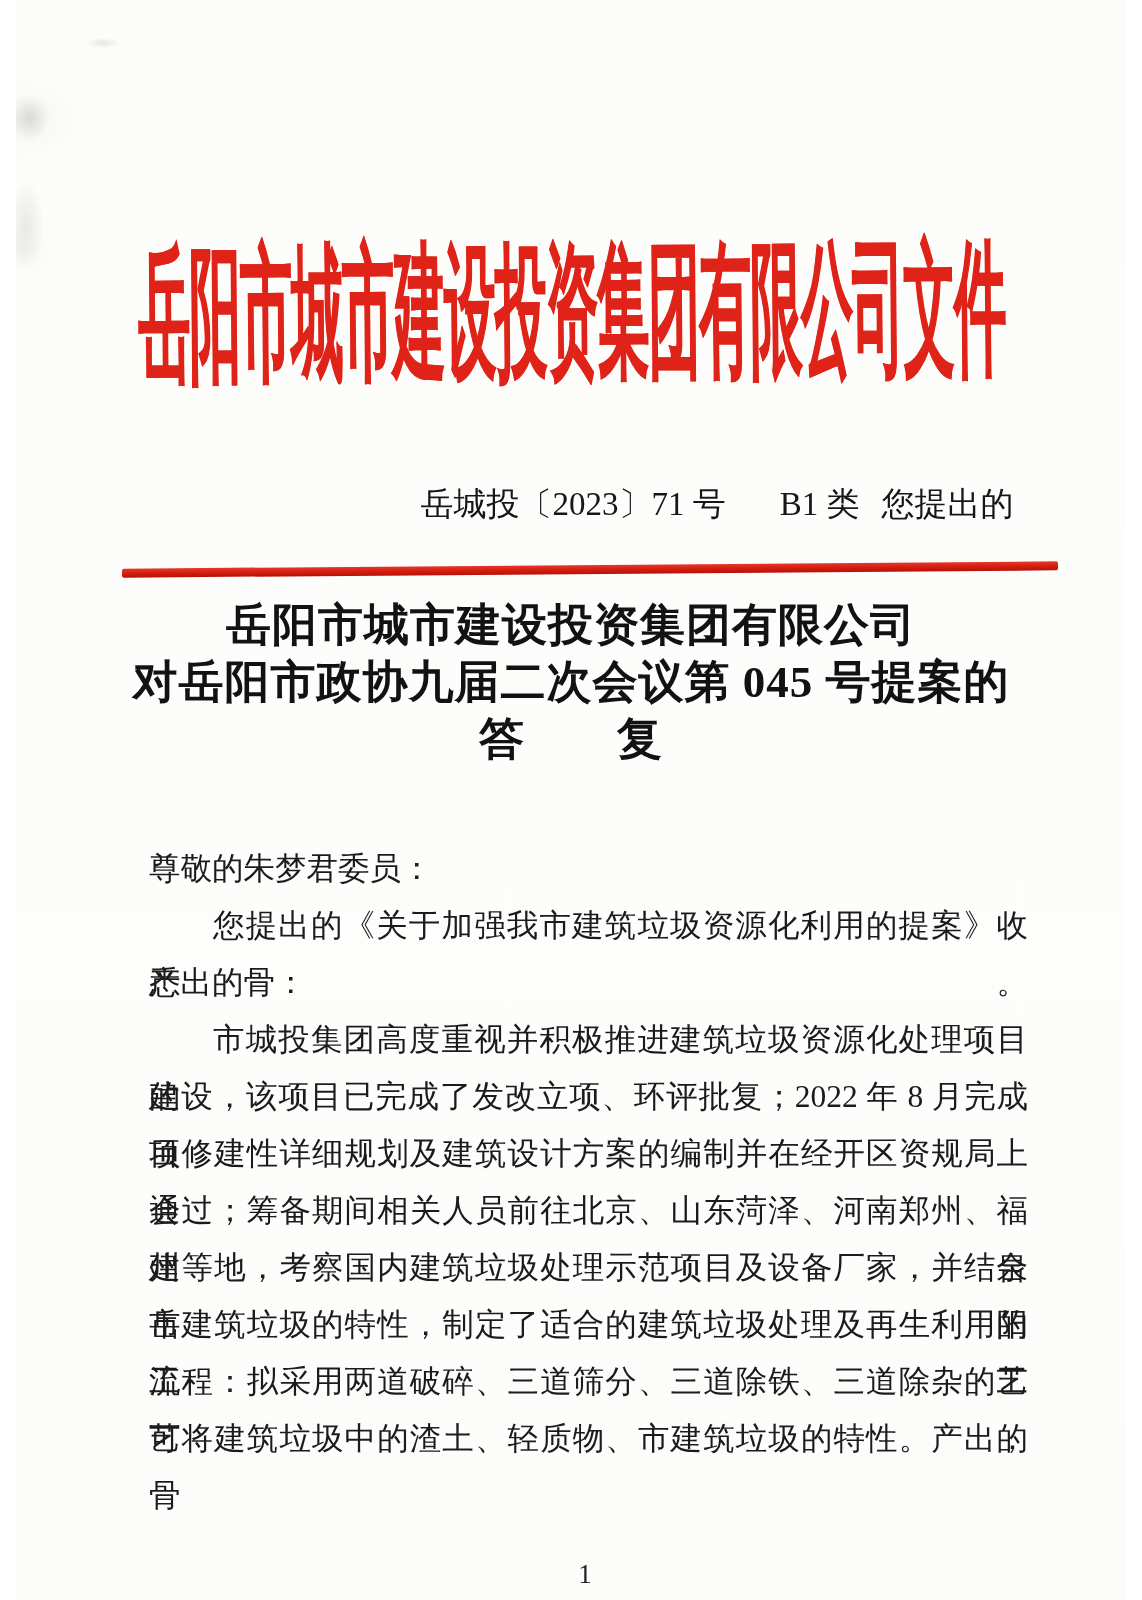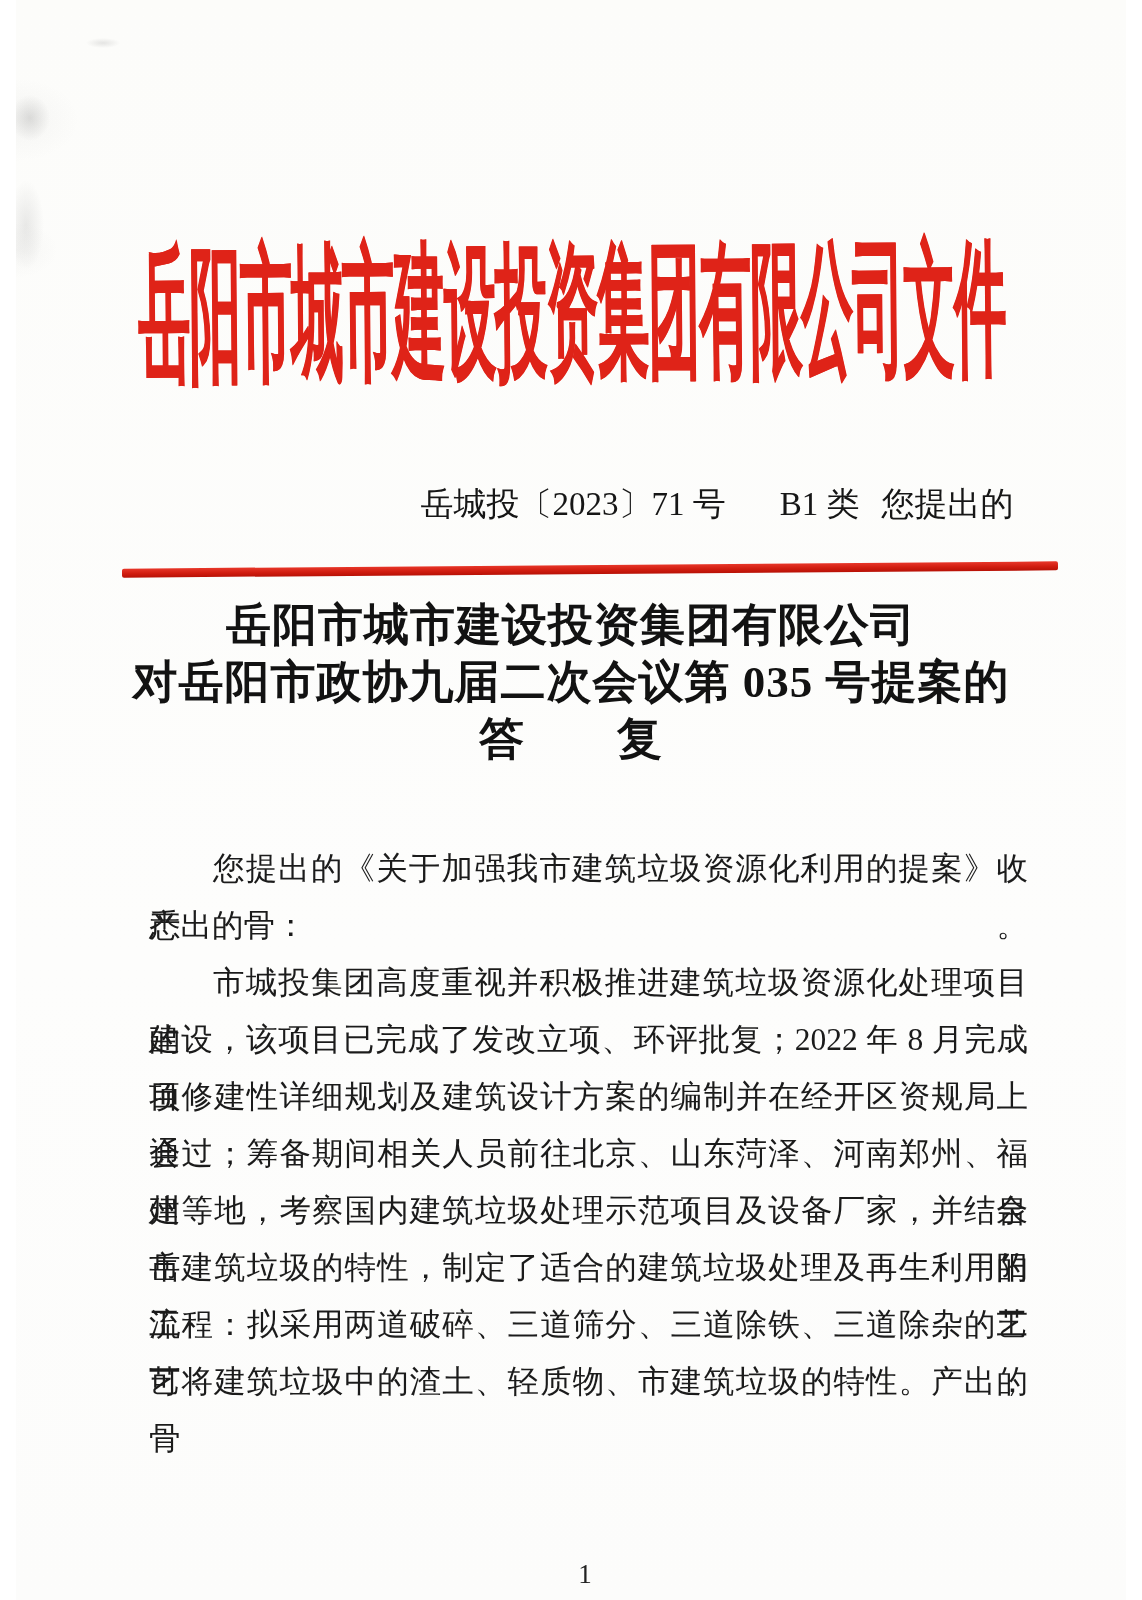--- a/index.html
+++ b/index.html
@@ -130,25 +130,26 @@
   <div class="docline">
     <span class="num">岳城投〔2023〕71 号</span>
     <span class="cls">B1 类</span>
     <span class="pub">您提出的</span>
   </div>
 
   <div class="red-rule"></div>
 
   <div class="doc-title">
     <div>岳阳市城市建设投资集团有限公司</div>
-    <div>对岳阳市政协九届二次会议第 035 号提案的</div>
+    <div>对岳阳市政协九届二次会议第 045 号提案的</div>
     <div>答　　复</div>
   </div>
 
   <div class="body-block">
+      <div class="line">尊敬的朱梦君委员：</div>
       <div class="line j ind">您提出的《关于加强我市建筑垃圾资源化利用的提案》收悉。</div>
       <div class="line">产出的骨：</div>
       <div class="line j ind">市城投集团高度重视并积极推进建筑垃圾资源化处理项目的</div>
       <div class="line j">建设，该项目已完成了发改立项、环评批复；2022 年 8 月完成项</div>
       <div class="line j">目修建性详细规划及建筑设计方案的编制并在经开区资规局上会</div>
       <div class="line j">通过；筹备期间相关人员前往北京、山东菏泽、河南郑州、福建泉</div>
       <div class="line j">州等地，考察国内建筑垃圾处理示范项目及设备厂家，并结合岳阳</div>
       <div class="line j">市建筑垃圾的特性，制定了适合的建筑垃圾处理及再生利用的工艺</div>
       <div class="line j">流程：拟采用两道破碎、三道筛分、三道除铁、三道除杂的工艺，</div>
       <div class="line j">可将建筑垃圾中的渣土、轻质物、市建筑垃圾的特性。产出的骨</div>

